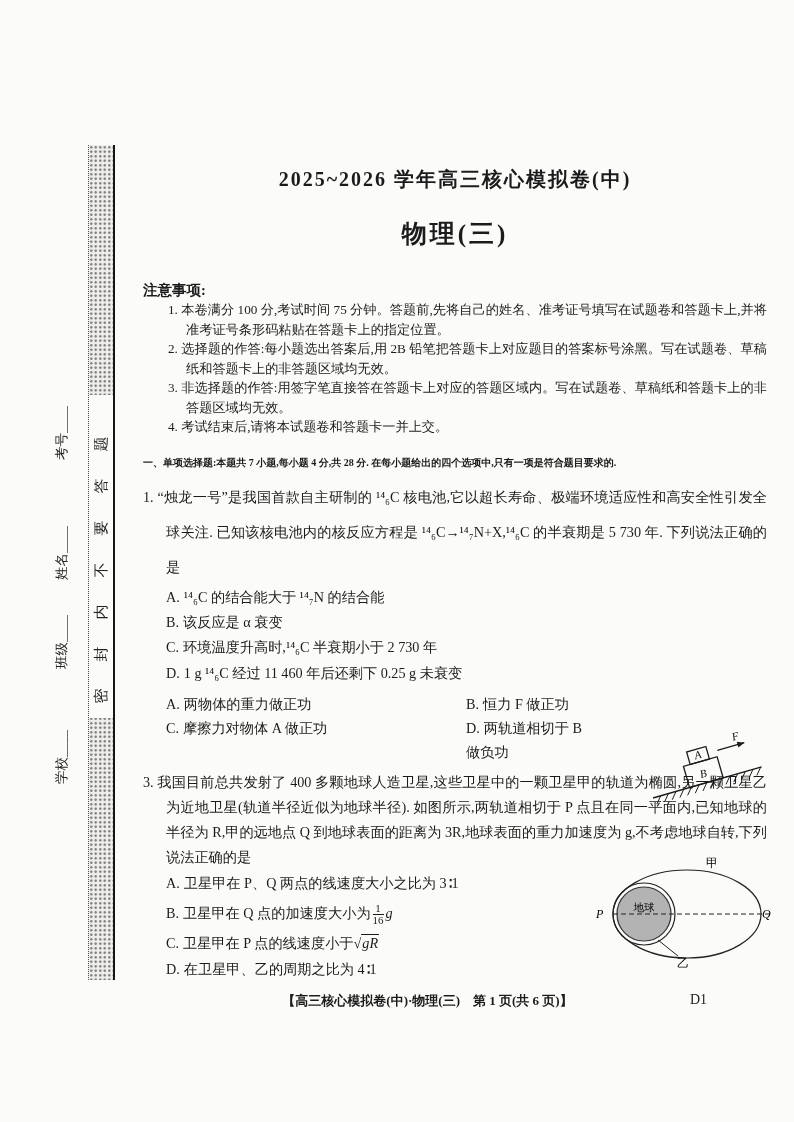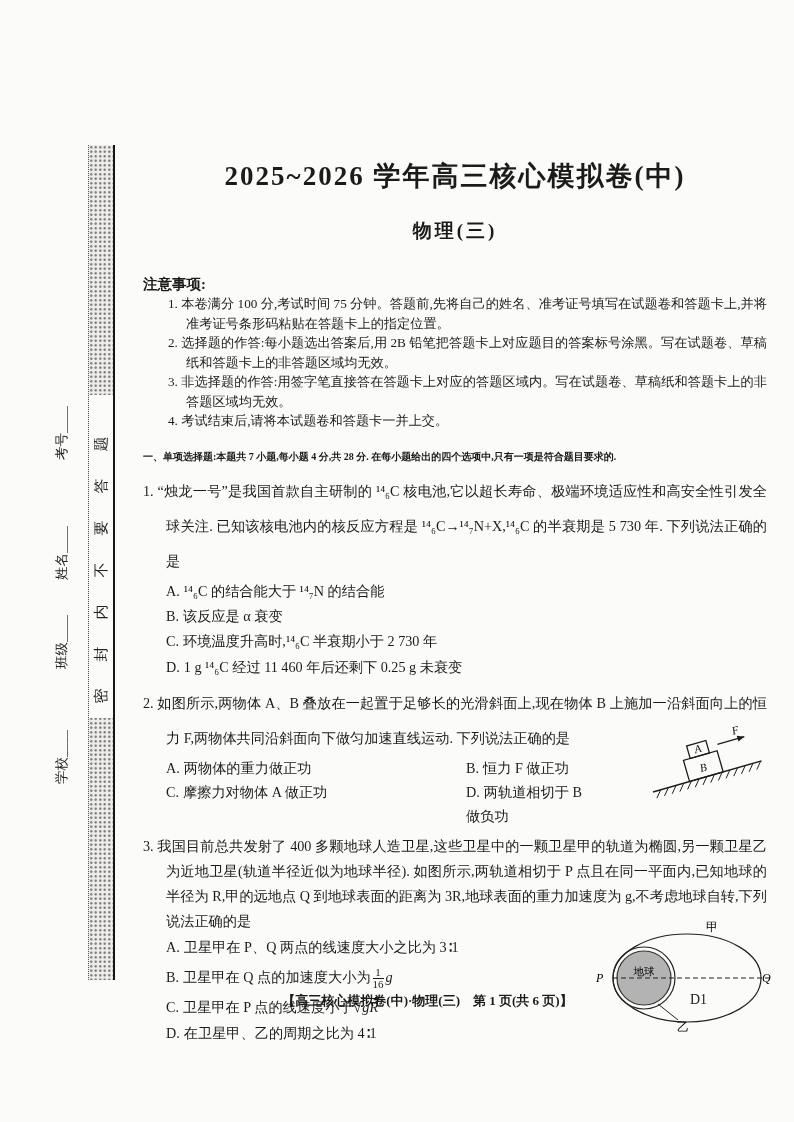--- a/index.html
+++ b/index.html
@@ -26,22 +26,22 @@
   }
   .side-field{
     position:absolute;left:7px;width:110px;height:18px;
     transform:rotate(-90deg);font-size:13.5px;color:#222;
     text-align:center;white-space:nowrap;
   }
   .side-field.f1{top:424px}.side-field.f2{top:544px}
   .side-field.f3{top:633px}.side-field.f4{top:748px}
   
   .main{position:absolute;left:143px;top:158px;width:624px;}
-  .page-title{font-size:27px;font-weight:bold;text-align:center;margin:0;letter-spacing:2px;}
-  .page-subtitle{font-size:19px;font-weight:bold;text-align:center;margin:24px 0 0;letter-spacing:3px;}
+  .page-title{font-size:20px;font-weight:bold;text-align:center;margin:8px;letter-spacing:2px;}
+  .page-subtitle{font-size:25px;font-weight:bold;text-align:center;margin:24px 0 0;letter-spacing:3px;}
   .notice{margin-top:30px;font-size:13.2px;line-height:19.5px;}
   .notice-heading{font-weight:bold;font-size:14.5px;line-height:20px;}
   .notice-items{margin-left:25px;}
   .notice-item{padding-left:18px;text-indent:-18px;text-align:justify;}
   .section-heading{
     margin-top:14px;font-weight:bold;font-size:10px;line-height:23.5px;
     padding-left:24px;text-indent:-24px;text-align:justify;
   }
   .question{margin-top:6px;font-size:14.2px;position:relative;}
   .q-stem{line-height:35px;padding-left:23px;text-indent:-23px;text-align:justify;}
@@ -110,21 +110,20 @@
     <div class="q-stem"><span class="q-num">1.</span> <span>“烛龙一号”是我国首款自主研制的 ¹⁴₆C 核电池,它以超长寿命、极端环境适应性和高安全性引发全球关注. 已知该核电池内的核反应方程是 ¹⁴₆C→¹⁴₇N+X,¹⁴₆C 的半衰期是 5 730 年. 下列说法正确的是</span></div>
     <div class="options">
       <div class="opt"><span class="opt-label">A.</span><span>¹⁴₆C 的结合能大于 ¹⁴₇N 的结合能</span></div>
       <div class="opt"><span class="opt-label">B.</span><span>该反应是 α 衰变</span></div>
       <div class="opt"><span class="opt-label">C.</span><span>环境温度升高时,¹⁴₆C 半衰期小于 2 730 年</span></div>
       <div class="opt"><span class="opt-label">D.</span><span>1 g ¹⁴₆C 经过 11 460 年后还剩下 0.25 g 未衰变</span></div>
     </div>
   </div>
 
   <div class="question q2">
-    <div class="q-stem"><span class="q-num">2.</span> <span>如图所示,两物体 A、B 叠放在一起置于足够长的光滑斜面上,现在物体 B 上施加一沿斜面向上的恒力 F,两物体共同沿斜面向下做匀加速直线运动. 下列说法正确的是</span></div>
     <div class="options-grid">
       <div class="opt"><span class="opt-label">A.</span><span>两物体的重力做正功</span></div>
       <div class="opt"><span class="opt-label">B.</span><span>恒力 F 做正功</span></div>
       <div class="opt"><span class="opt-label">C.</span><span>摩擦力对物体 A 做正功</span></div>
       <div class="opt"><span class="opt-label">D.</span><span>两轨道相切于 B 做负功</span></div>
     </div>
     <svg class="fig-q2" width="118" height="82" viewBox="0 0 118 82">
       <g transform="translate(4 72) rotate(-16)">
         <line x1="0" y1="0" x2="113" y2="0" stroke="#1b1b1b" stroke-width="1.4"></line>
         <g stroke="#1b1b1b" stroke-width="0.9">

